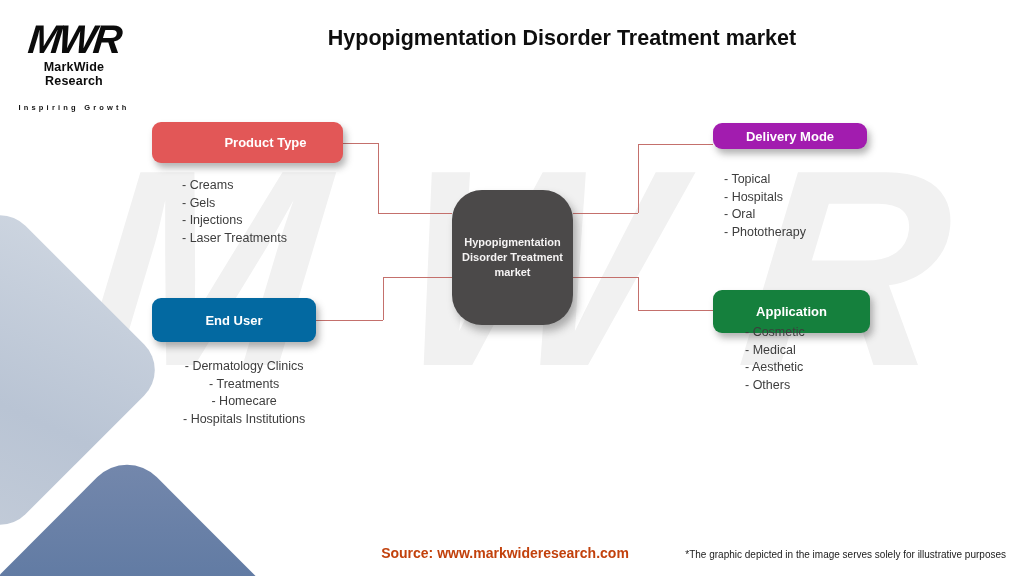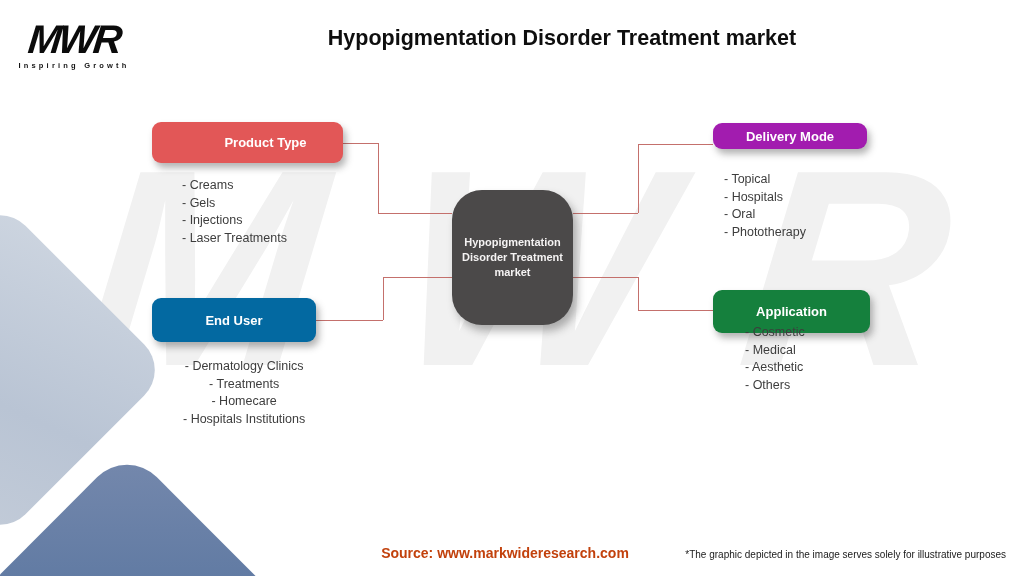--- a/index.html
+++ b/index.html
@@ -23,21 +23,21 @@
     left:-12px;top:505px;width:278px;height:278px;border-radius:42px;
     background:linear-gradient(135deg,#7689ad 0%,#5a76a0 45%,#3f5e8e 100%);
   }
   
   .logo{position:absolute;left:18px;top:20px;width:112px;text-align:center;z-index:2;}
   .logo-acronym{
     font-size:40px;line-height:0.95;font-weight:900;font-style:italic;
     letter-spacing:-3px;color:#0b0b0b;transform:skewX(-6deg);
   }
   .logo-name{font-size:12.5px;font-weight:800;color:#0b0b0b;margin-top:2px;letter-spacing:0.2px;}
-  .logo-tagline{font-size:7.5px;font-weight:700;color:#141414;letter-spacing:3.2px;margin-top:3px;}
+  .logo-tagline{font-size:7.5px;font-weight:700;color:#141414;letter-spacing:3.2px;margin-top:15px;}
   .page-title{
     position:absolute;left:140px;right:40px;top:26px;text-align:center;
     font-size:21.5px;font-weight:700;color:#0e0e0e;z-index:2;
   }
   
   .cat-box{
     position:absolute;z-index:2;border-radius:9px;
     display:flex;align-items:center;justify-content:center;
     color:#ffffff;font-weight:700;font-size:13px;
     box-shadow:3px 5px 7px rgba(40,40,40,0.35);
@@ -66,20 +66,21 @@
 <body>
 
 <div id="canvas">
 
   <div class="watermark" style="color: rgb(241, 241, 241);">MWR</div>
   <div class="shape shape-light"></div>
   <div class="shape shape-dark"></div>
 
   <div class="logo">
     <div class="logo-acronym">MWR</div>
+    <div class="logo-name">MarkWide Research</div>
     <div class="logo-tagline">Inspiring Growth</div>
   </div>
   <div class="page-title">Hypopigmentation Disorder Treatment market</div>
 
   <div class="line" style="left: 307px; top: 143px; width: 71px; height: 1px; background: rgb(196, 112, 108);"></div>
   <div class="line" style="left: 378px; top: 143px; width: 1px; height: 70px; background: rgb(196, 112, 108);"></div>
   <div class="line" style="left: 378px; top: 213px; width: 74px; height: 1px; background: rgb(196, 112, 108);"></div>
 
   <div class="line" style="left: 573px; top: 213px; width: 65px; height: 1px; background: rgb(196, 112, 108);"></div>
   <div class="line" style="left: 638px; top: 144px; width: 1px; height: 69px; background: rgb(196, 112, 108);"></div>

